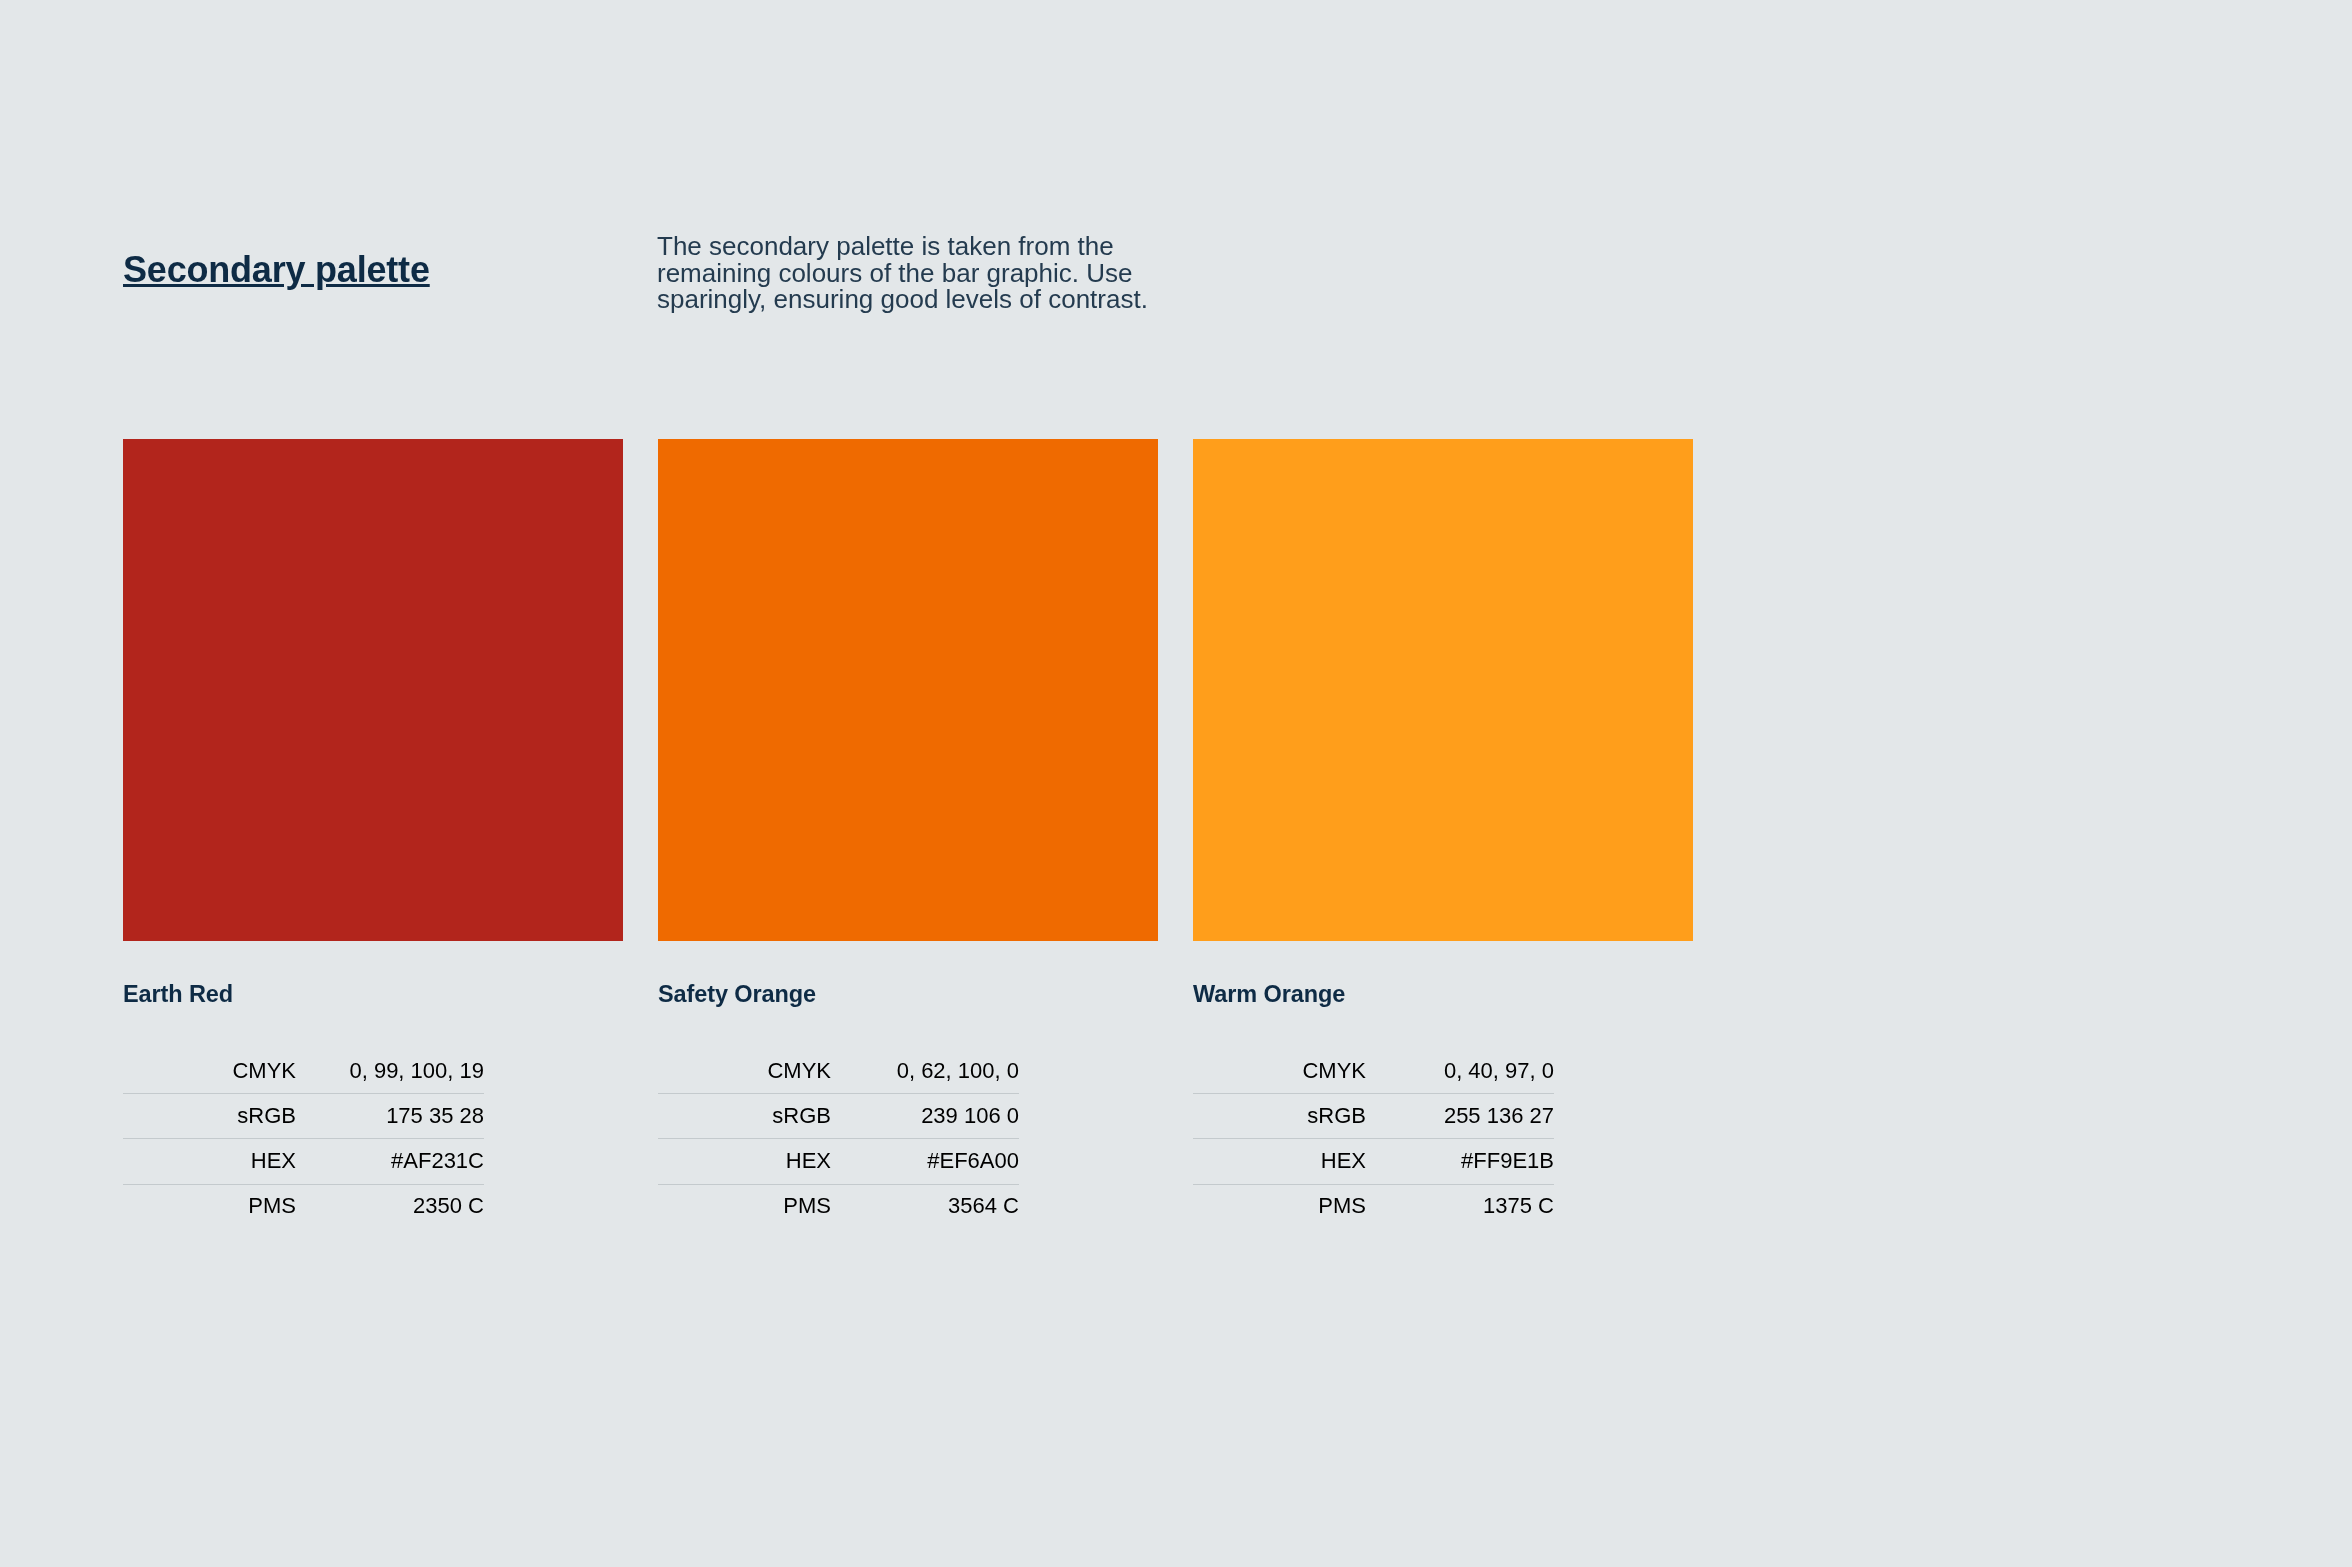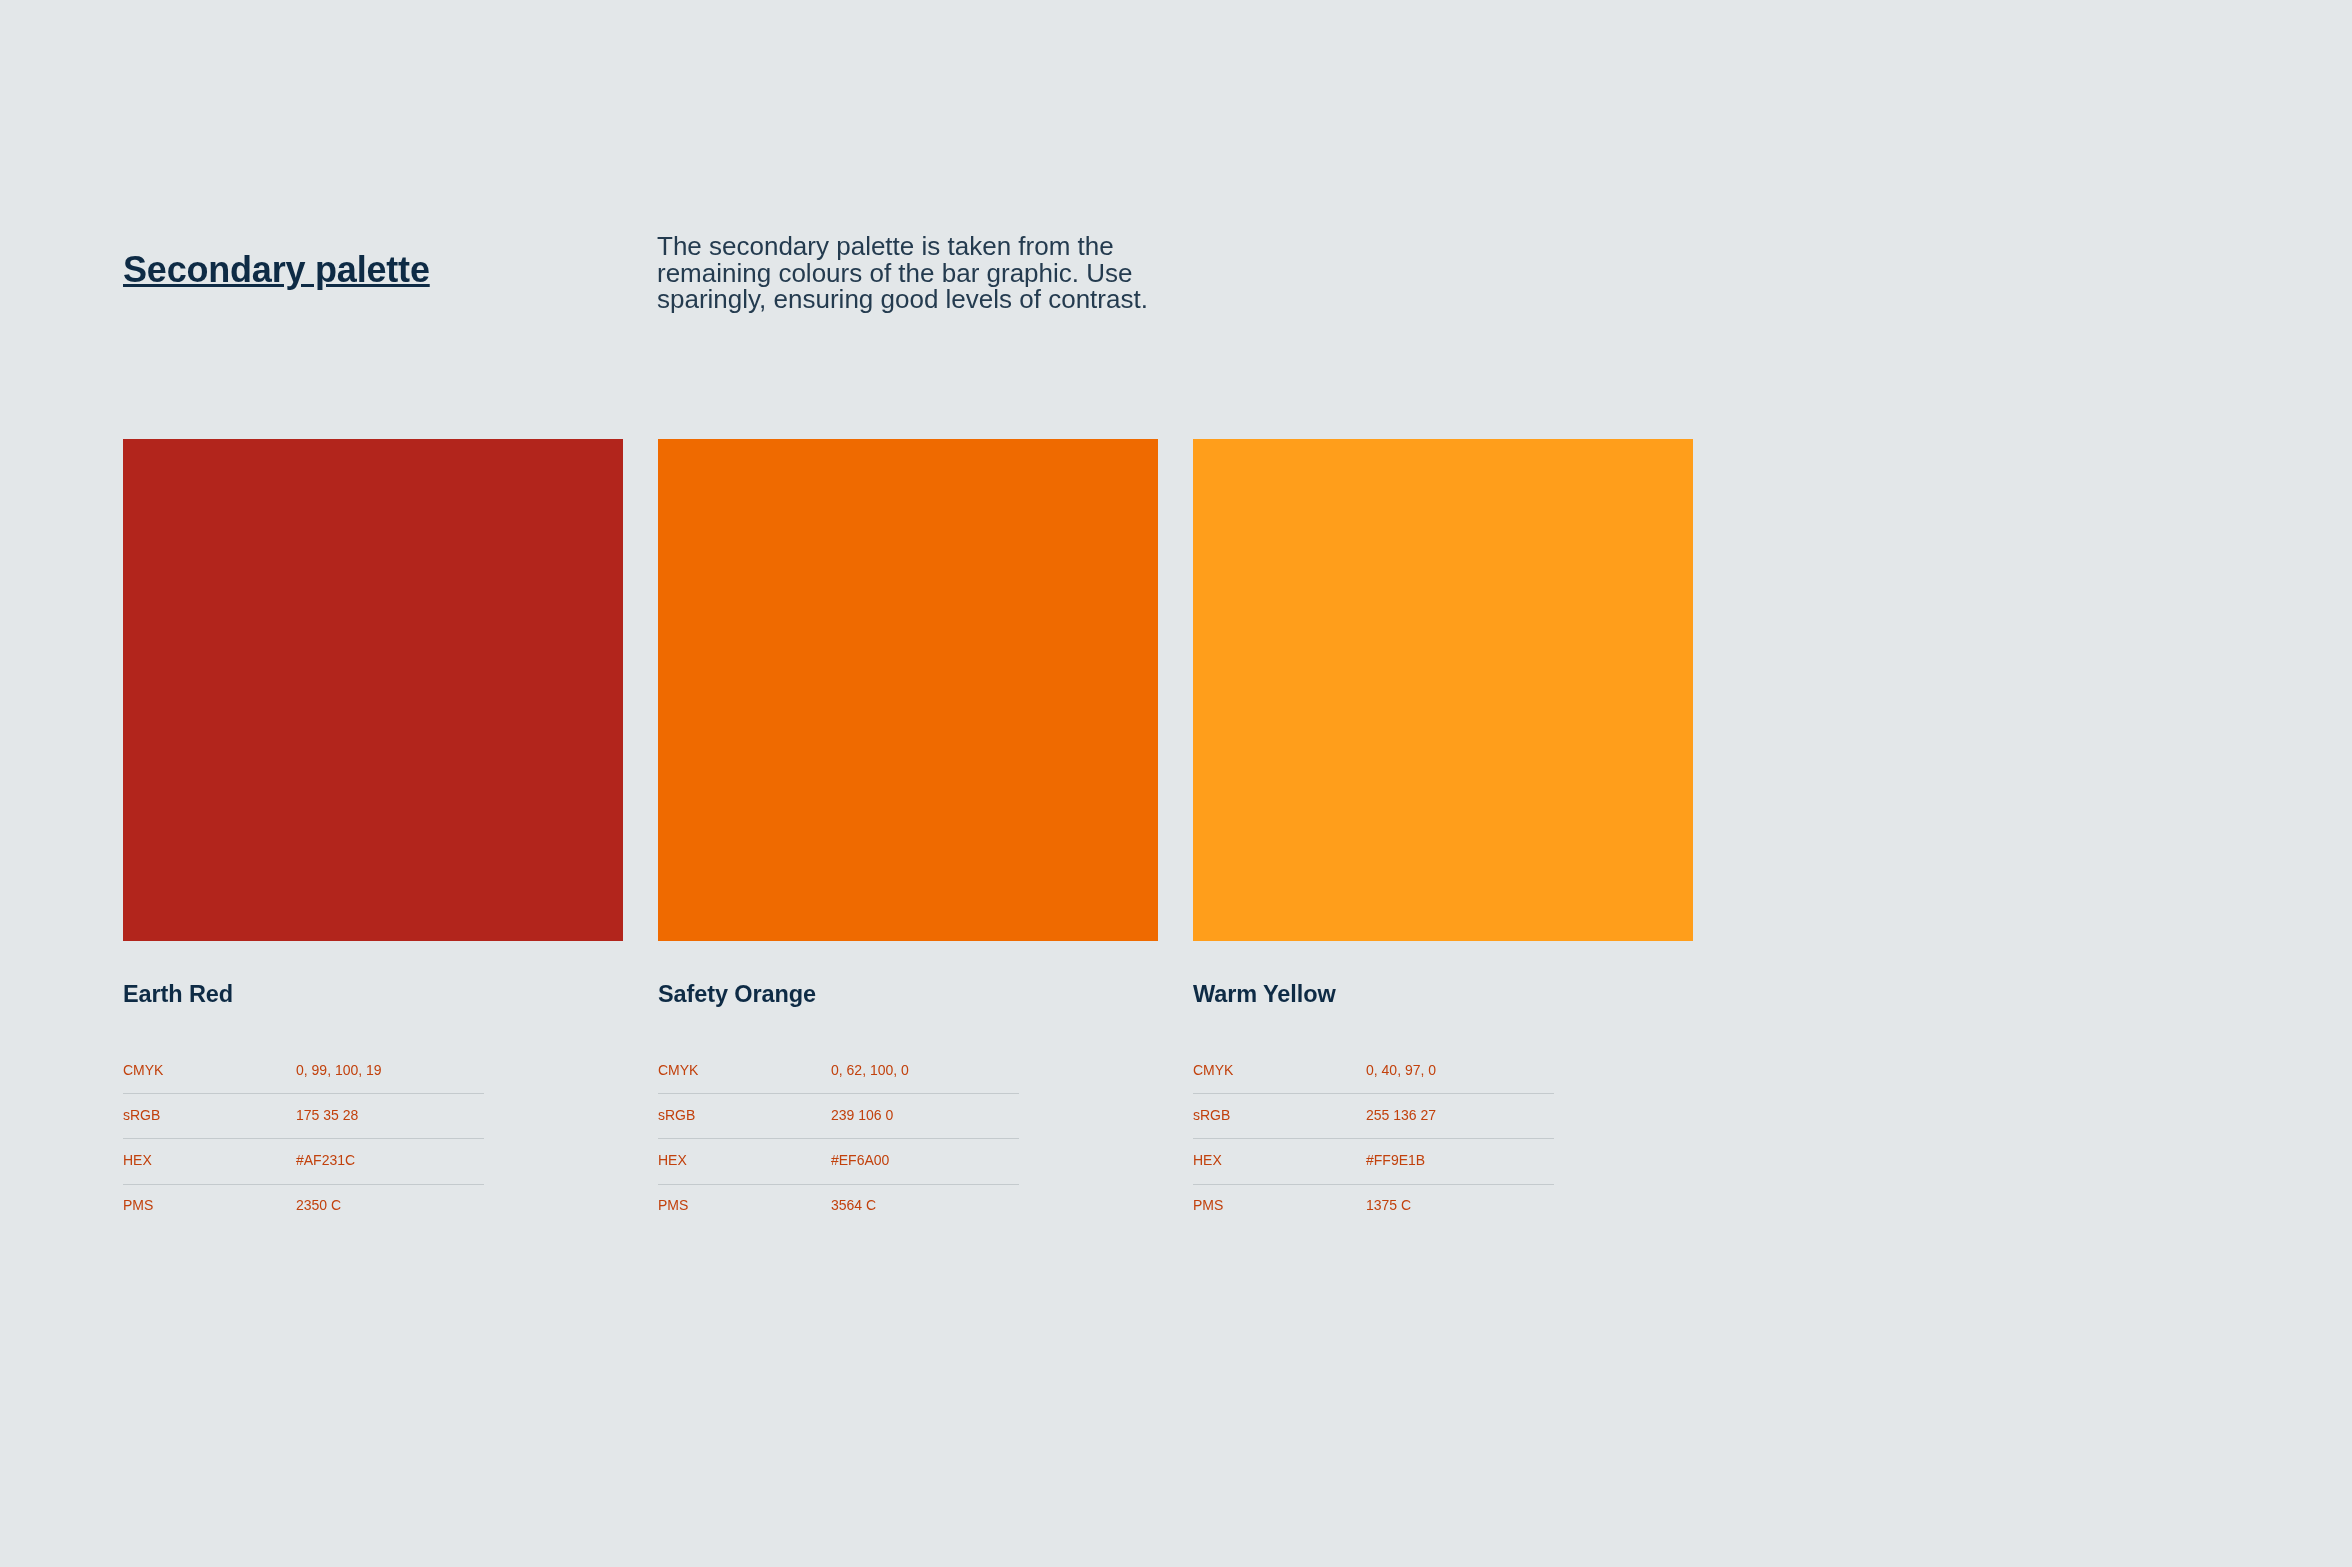--- a/index.html
+++ b/index.html
@@ -92,25 +92,26 @@
     top: 610px;
     left: 0;
     width: 361px;
     border-collapse: collapse;
   }
   .spec-table tr + tr > td {
     border-top: 1.5px solid #c4cacd;
   }
   .spec-table td {
     padding: 10.8px 0 11.8px 0;
-    font-size: 14px;
+    font-size: 22px;
     line-height: 21.6px;
-    color: #c2410c;
+    color: #000000;
     vertical-align: baseline;
     white-space: nowrap;
+    text-align: right;
   }
   .spec-table td.k {
     width: 173px;
   }
   .spec-table td.v {
     width: 188px;
   }
 </style>
 </head>
 <body style="background-color: rgb(227, 231, 233);">
@@ -169,21 +170,21 @@
           <tr>
             <td class="k">PMS</td>
             <td class="v">3564 C</td>
           </tr>
         </tbody>
       </table>
     </div>
 
     <div class="swatch-col c2">
       <div class="chip" style="background-color: rgb(255, 158, 27);"></div>
-      <h2 class="swatch-name">Warm Yellow</h2>
+      <h2 class="swatch-name">Warm Orange</h2>
       <table class="spec-table">
         <tbody>
           <tr>
             <td class="k">CMYK</td>
             <td class="v">0, 40, 97, 0</td>
           </tr>
           <tr>
             <td class="k">sRGB</td>
             <td class="v">255 136 27</td>
           </tr>

